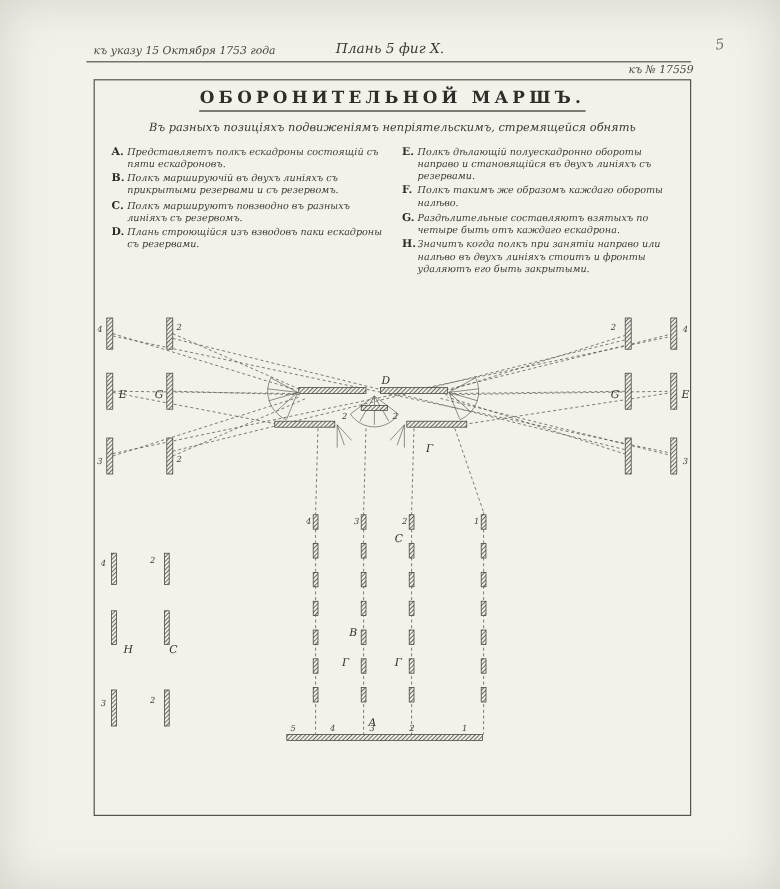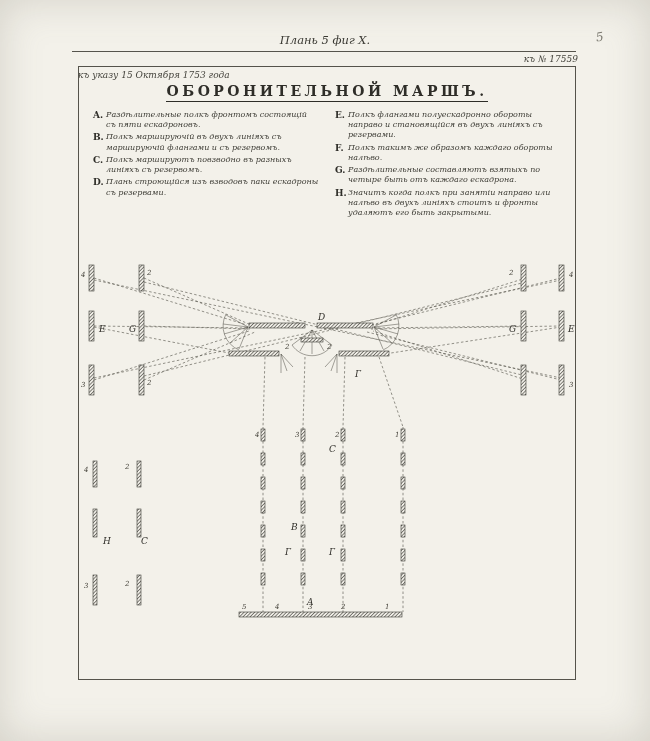--- a/index.html
+++ b/index.html
@@ -22,33 +22,33 @@
   }
   .header-center{
     position:absolute;top:33px;left:0;width:100%;
     text-align:center;font-style:italic;font-size:11.5px;color:#3a3933;
   }
   .header-rule{
     position:absolute;top:51px;left:72px;width:504px;
     border-top:1px solid #56544c;
   }
   .header-left{
-    position:absolute;top:70px;left:78px;
+    position:absolute;top:38px;left:78px;
     font-style:italic;font-size:9px;color:#45443d;
   }
   .header-right{
     position:absolute;top:54px;right:72px;
     font-style:italic;font-size:9px;color:#45443d;
   }
   .frame{
     position:absolute;left:78px;top:66px;width:496px;height:612px;
     border:1.2px solid #55534b;
     background:transparent;
   }
-  .title{margin-top:14px;text-align:center;}
+  .title{margin-top:4px;text-align:center;}
   .title span{
     display:inline-block;
     font-weight:bold;font-size:14px;letter-spacing:3.5px;
     color:#2e2d28;
     border-bottom:1.5px solid #2e2d28;
     padding-bottom:2px;
   }
   .subtitle{
     margin-top:7px;text-align:center;
     font-style:italic;font-size:9.5px;line-height:1.45;color:#3b3a33;
@@ -86,45 +86,46 @@
   <div class="header-left">къ указу 15 Октября 1753 года</div>
   <div class="header-right">къ № 17559</div>
 
   <div class="frame">
 
     <div class="title">
       <span>ОБОРОНИТЕЛЬНОЙ МАРШЪ.</span>
     </div>
 
     <div class="subtitle">
+      <div>Въ разныхъ позиціяхъ подвиженіямъ непріятельскимъ, стремящейся обнять</div>
     </div>
 
     <div class="legend">
       <div class="legend-col">
         <div class="legend-item">
           <span class="key">A.</span>
-          <span class="txt">Раздѣлительные полкъ фронтомъ состоящій съ пяти ескадроновъ.</span>
+          <span class="txt">Представляетъ полкъ ескадроны состоящій съ пяти ескадроновъ.</span>
         </div>
         <div class="legend-item">
           <span class="key">B.</span>
-          <span class="txt">Полкъ маршируючій въ двухъ линіяхъ съ маршируючій флангами и съ резервомъ.</span>
+          <span class="txt">Полкъ маршируючій въ двухъ линіяхъ съ прикрытыми резервами и съ резервомъ.</span>
         </div>
         <div class="legend-item">
           <span class="key">C.</span>
           <span class="txt">Полкъ маршируютъ повзводно въ разныхъ линіяхъ съ резервомъ.</span>
         </div>
         <div class="legend-item">
           <span class="key">D.</span>
           <span class="txt">Плань строющійся изъ взводовъ паки ескадроны съ резервами.</span>
         </div>
       </div>
       <div class="legend-col">
         <div class="legend-item">
           <span class="key">E.</span>
-          <span class="txt">Полкъ флангами полуескадронно обороты направо и становящійся въ двухъ линіяхъ съ резервами.</span>
+          <span class="txt">Полкъ дѣлающій полуескадронно обороты направо и становящійся въ двухъ линіяхъ съ резервами.</span>
         </div>
         <div class="legend-item">
           <span class="key">F.</span>
           <span class="txt">Полкъ такимъ же образомъ каждаго обороты налѣво.</span>
         </div>
         <div class="legend-item">
           <span class="key">G.</span>
           <span class="txt">Раздѣлительные составляютъ взятыхъ по четыре быть отъ каждаго ескадрона.</span>
         </div>
         <div class="legend-item">

